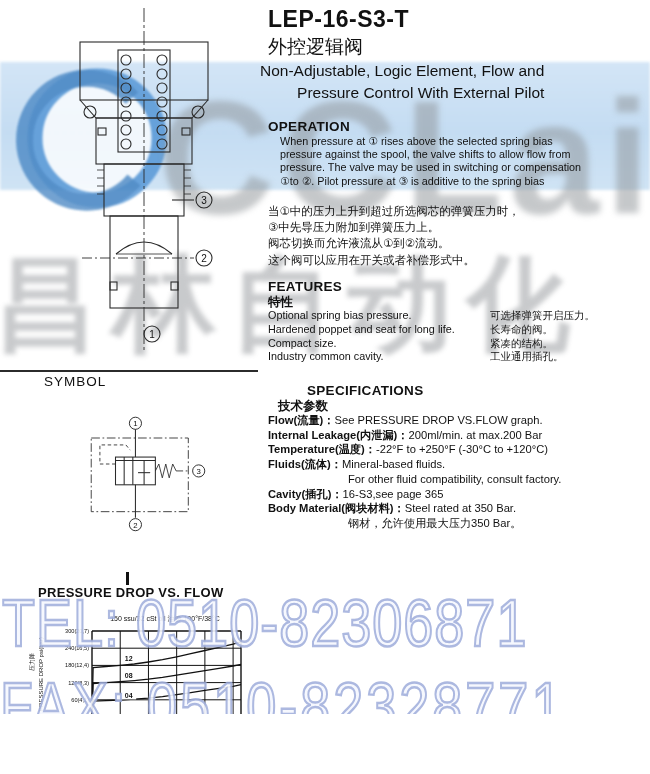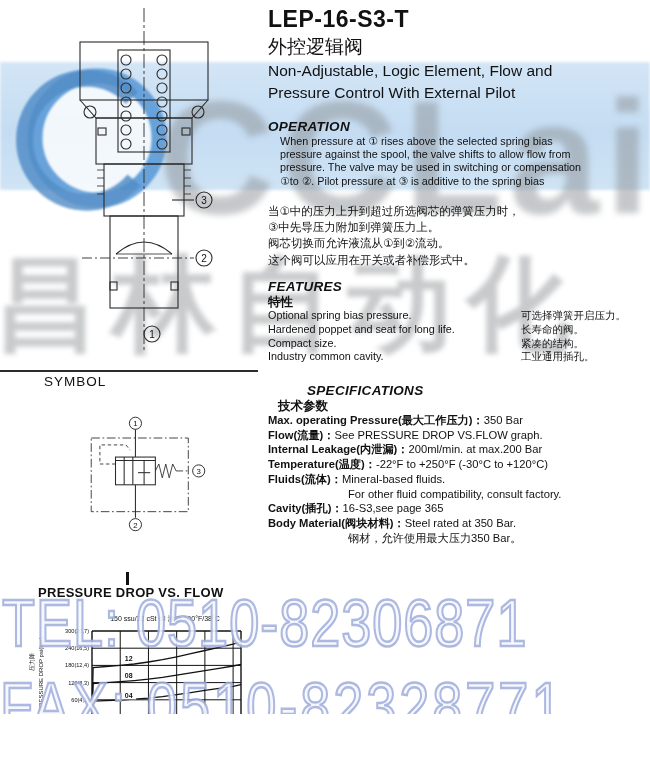--- a/index.html
+++ b/index.html
@@ -26,27 +26,27 @@
       transform:scaleY(1.22);transform-origin:top left;letter-spacing:3px;
       color:rgba(162,177,224,0.70);
       -webkit-text-fill-color:rgba(233,238,252,0.40);
       -webkit-text-stroke:2px rgba(152,168,216,0.80);
       text-shadow:0 0 2px rgba(255,255,255,0.9);}
 
   
   .content{z-index:1;}
   .model-title{left:268px;top:6px;font-size:23px;font-weight:bold;letter-spacing:.5px;}
   .name-zh{left:268px;top:34px;font-size:19px;}
-  .desc{left:268px;top:60px;font-size:15.5px;line-height:22px;}
-  .sec-head{font-size:13.5px;font-weight:bold;letter-spacing:.3px;font-style:italic;}
+  .desc{left:260px;top:60px;font-size:15.5px;line-height:22px;text-align:right;}
+  .sec-head{font-size:13.5px;font-weight:bold;letter-spacing:.3px;}
   .sec-head-zh{font-size:12.5px;font-weight:bold;}
   .op-en{left:280px;top:135px;font-size:10.8px;line-height:13.2px;width:378px;}
   .op-zh{left:268px;top:203px;font-size:11.5px;line-height:16.2px;width:378px;}
   .feat-list{left:268px;top:309px;font-size:10.8px;line-height:13.8px;width:382px;}
-  .feat-row{display:flex;gap:31px;}
+  .feat-row{display:flex;}
   .feat-en{width:222px;}
   .feat-zh{font-size:10.5px;}
   .spec-list{left:268px;top:413px;font-size:11.2px;line-height:14.7px;width:382px;}
   .spec-label{font-weight:bold;}
   .spec-row.indent{padding-left:80px;}
   .rule{left:0;top:370px;width:258px;height:1.5px;background:#2b2b2b;}
   .symbol-head{left:44px;top:374px;font-size:13.5px;letter-spacing:1px;}
   .chart-head{left:38px;top:572px;display:flex;align-items:center;flex-direction:column;}
   .chart-head-bar{width:3px;height:13px;background:#111;margin-right:6px;}
   .chart-head-text{font-size:13px;font-weight:bold;letter-spacing:.3px;}
@@ -206,21 +206,20 @@
     </g>
     <g>
       <circle cx="73" cy="130" r="7" fill="none" stroke="#2a2a2a" stroke-width="1.1"></circle>
       <text x="73" y="133.5" text-anchor="middle" font-size="9">2</text>
     </g>
   </svg>
 
   <div class="abs content sec-head" style="left:268px;top:383px;margin-left:39px;">SPECIFICATIONS</div>
   <div class="abs content sec-head-zh" style="left:268px;top:398px;margin-left:10px;">技术参数</div>
   <div class="abs content spec-list">
-    <div class="spec-row"><span class="spec-label">Max. operating Pressure(最大工作压力)：</span><span>350 Bar</span></div>
     <div class="spec-row"><span class="spec-label">Flow(流量)：</span><span>See PRESSURE DROP VS.FLOW graph.</span></div>
     <div class="spec-row"><span class="spec-label">Internal Leakage(内泄漏)：</span><span>200ml/min. at max.200 Bar</span></div>
     <div class="spec-row"><span class="spec-label">Temperature(温度)：</span><span>-22°F to +250°F (-30°C to +120°C)</span></div>
     <div class="spec-row"><span class="spec-label">Fluids(流体)：</span><span>Mineral-based fluids.</span></div>
     <div class="spec-row indent"><span>For other fluid compatibility, consult factory.</span></div>
     <div class="spec-row"><span class="spec-label">Cavity(插孔)：</span><span>16-S3,see page 365</span></div>
     <div class="spec-row"><span class="spec-label">Body Material(阀块材料)：</span><span>Steel rated at 350 Bar.</span></div>
     <div class="spec-row indent"><span>钢材，允许使用最大压力350 Bar。</span></div>
   </div>
 

